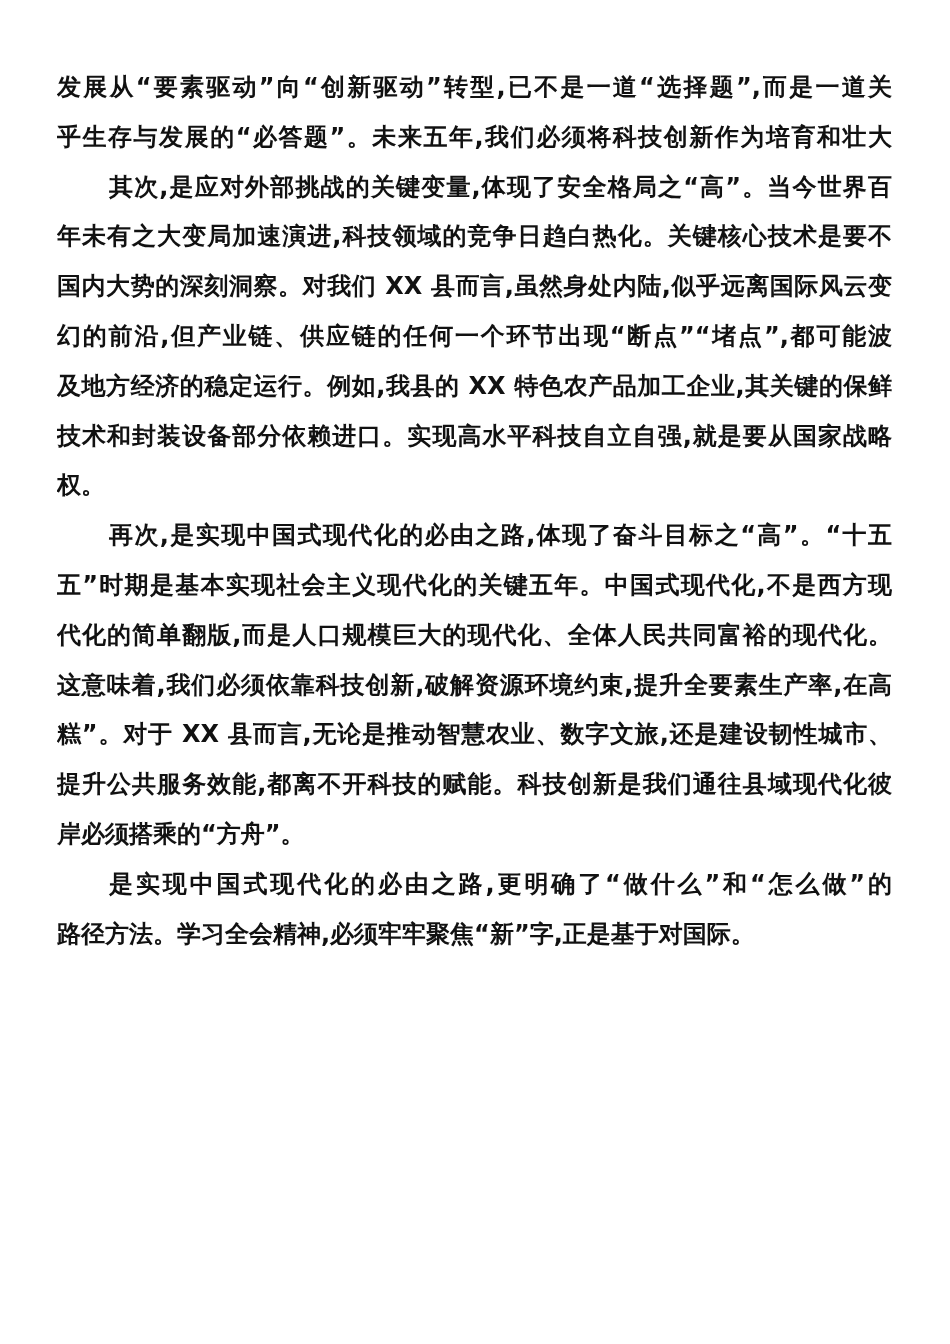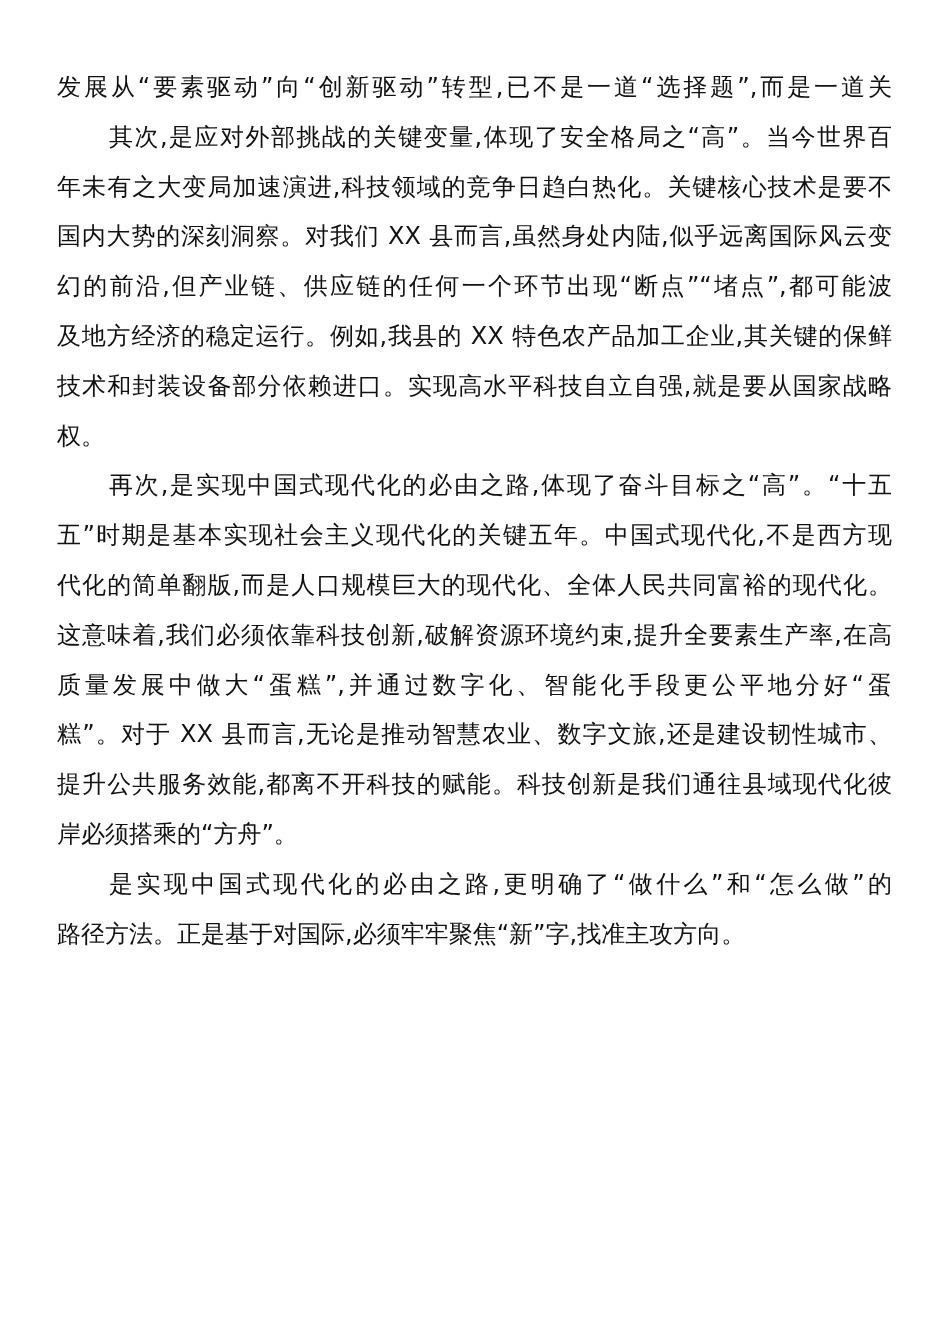--- a/index.html
+++ b/index.html
@@ -23,61 +23,62 @@
   }
   .line {
     height: 49.8px;
     line-height: 49.8px;
     font-size: 24px;
     white-space: nowrap;
     text-align: justify;
     text-align-last: justify;
     overflow: hidden;
     letter-spacing: 0;
+    font-weight: bold;
   }
   .line.last {
     text-align-last: left;
   }
   .line.indent {
     padding-left: 52px;
   }
   .line.heading {
     font-size: 23px;
     text-align-last: left;
   }
 </style>
 </head>
 <body>
 
 <div class="page">
 
   <div>
     <div class="line">发展从“要素驱动”向“创新驱动”转型,已不是一道“选择题”,而是一道关</div>
+    <div class="line">乎生存与发展的“必答题”。未来五年,我们必须将科技创新作为培育和壮大</div>
   </div>
 
   <div>
     <div class="line indent">其次,是应对外部挑战的关键变量,体现了安全格局之“高”。当今世界百</div>
     <div class="line">年未有之大变局加速演进,科技领域的竞争日趋白热化。关键核心技术是要不</div>
     <div class="line">国内大势的深刻洞察。对我们 XX 县而言,虽然身处内陆,似乎远离国际风云变</div>
     <div class="line">幻的前沿,但产业链、供应链的任何一个环节出现“断点”“堵点”,都可能波</div>
     <div class="line">及地方经济的稳定运行。例如,我县的 XX 特色农产品加工企业,其关键的保鲜</div>
     <div class="line">技术和封装设备部分依赖进口。实现高水平科技自立自强,就是要从国家战略</div>
     <div class="line last">权。</div>
   </div>
 
   <div>
     <div class="line indent">再次,是实现中国式现代化的必由之路,体现了奋斗目标之“高”。“十五</div>
     <div class="line">五”时期是基本实现社会主义现代化的关键五年。中国式现代化,不是西方现</div>
     <div class="line">代化的简单翻版,而是人口规模巨大的现代化、全体人民共同富裕的现代化。</div>
     <div class="line">这意味着,我们必须依靠科技创新,破解资源环境约束,提升全要素生产率,在高</div>
-    <div class="line">质量发展中做大“蛋糕”,并通过数字化、智能化手段更公平地分好“蛋</div>
     <div class="line">糕”。对于 XX 县而言,无论是推动智慧农业、数字文旅,还是建设韧性城市、</div>
     <div class="line">提升公共服务效能,都离不开科技的赋能。科技创新是我们通往县域现代化彼</div>
     <div class="line last">岸必须搭乘的“方舟”。</div>
   </div>
 
 
   <div>
     <div class="line indent">是实现中国式现代化的必由之路,更明确了“做什么”和“怎么做”的</div>
-    <div class="line last">路径方法。正是基于对国际,必须牢牢聚焦“新”字,找准主攻方向。</div>
+    <div class="line last">路径方法。学习全会精神,必须牢牢聚焦“新”字,正是基于对国际。</div>
   </div>
 
 </div>
 
 </body></html>

